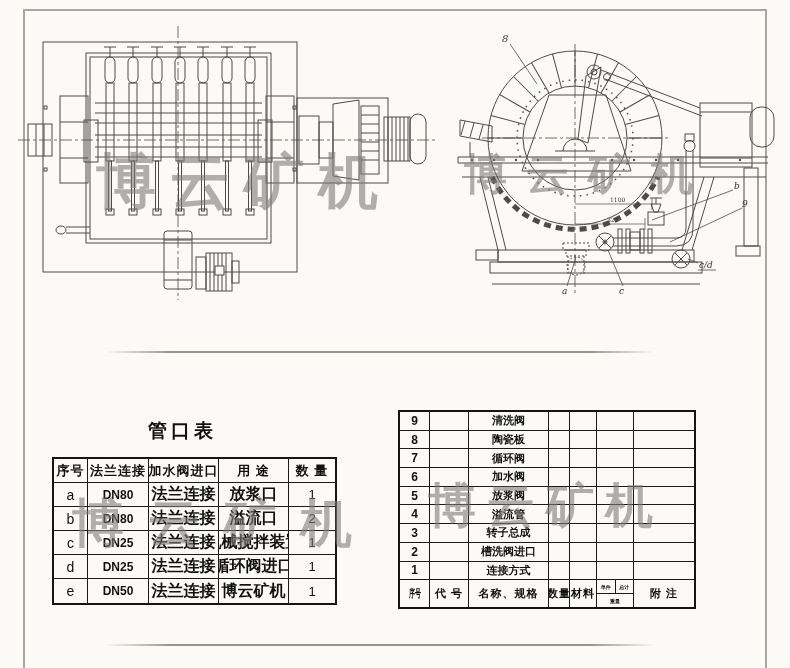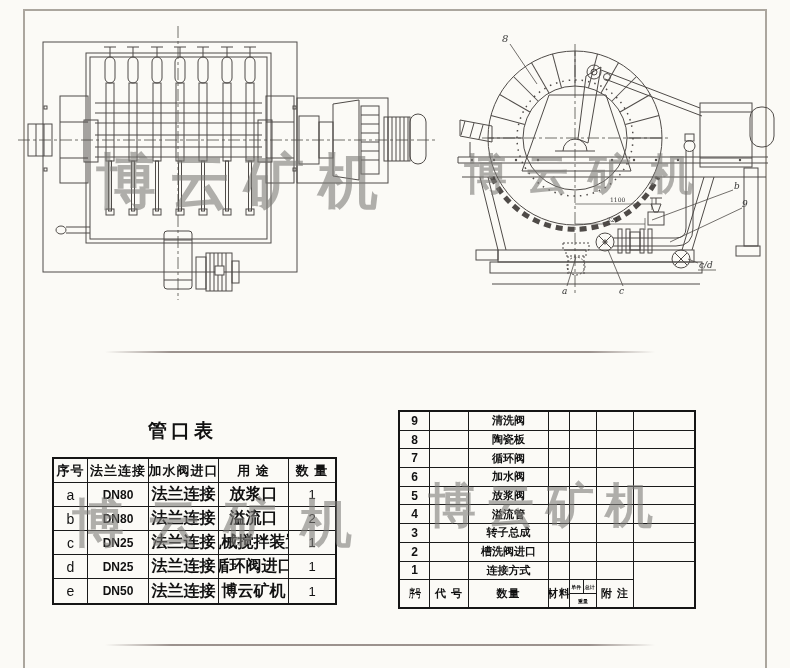--- a/index.html
+++ b/index.html
@@ -468,20 +468,21 @@
   <div class="bt-cell">连接方式</div>
   <div class="bt-cell"></div>
     <div class="bt-cell"></div>
     <div class="bt-cell"></div>
     <div class="bt-cell"></div>
 
   <div class="bt-cell ft">
       <span class="squeeze">序号</span>
     </div>
   <div class="bt-cell ft">代 号</div>
+  <div class="bt-cell ft">名称、规格</div>
   <div class="bt-cell ft tiny">数量</div>
   <div class="bt-cell ft">材料</div>
   <div class="bt-cell split-cell">
     <div class="split-top">
       <span>单件</span>
       <span>总计</span>
     </div>
     <div class="split-bottom">重量</div>
   </div>
   <div class="bt-cell ft">附 注</div>

